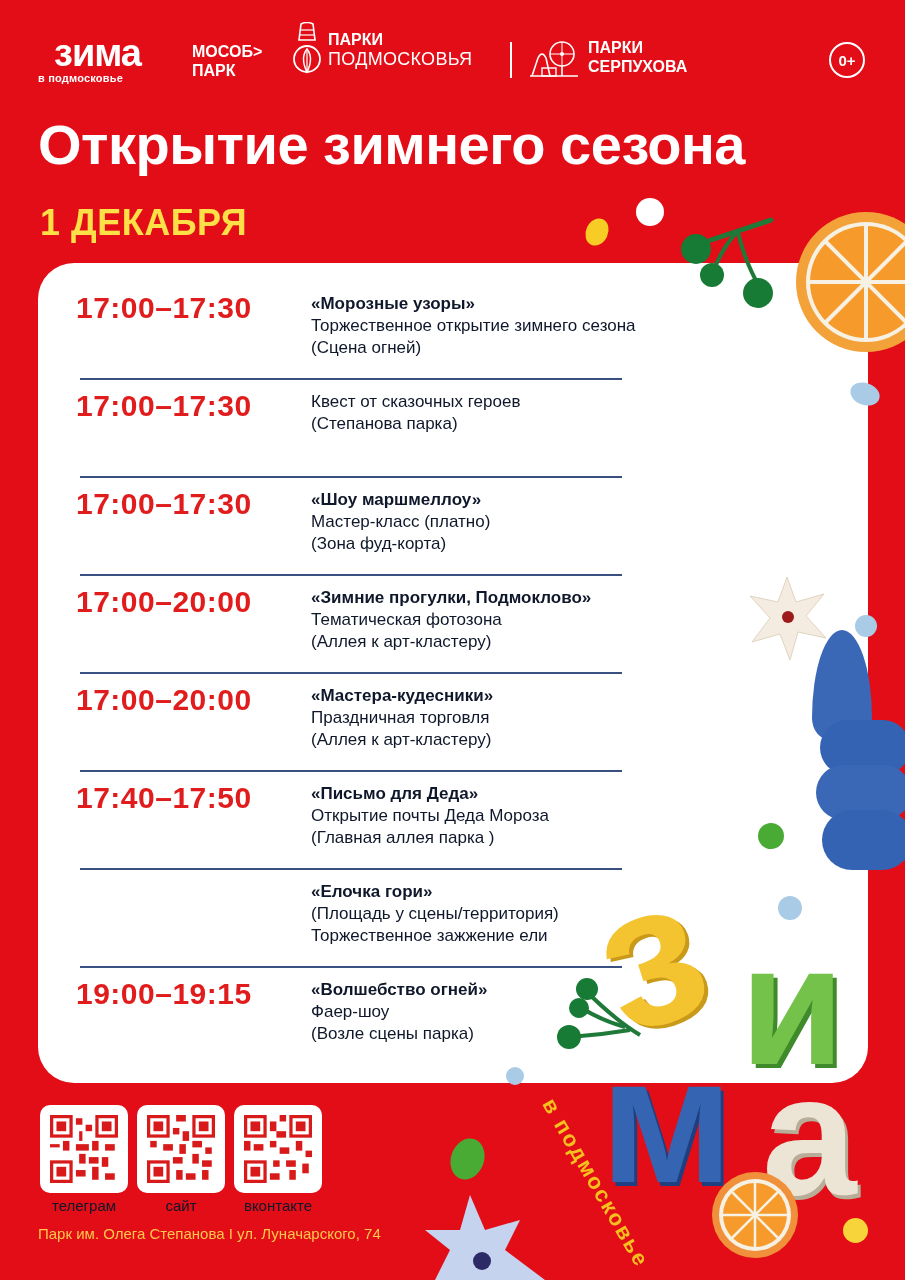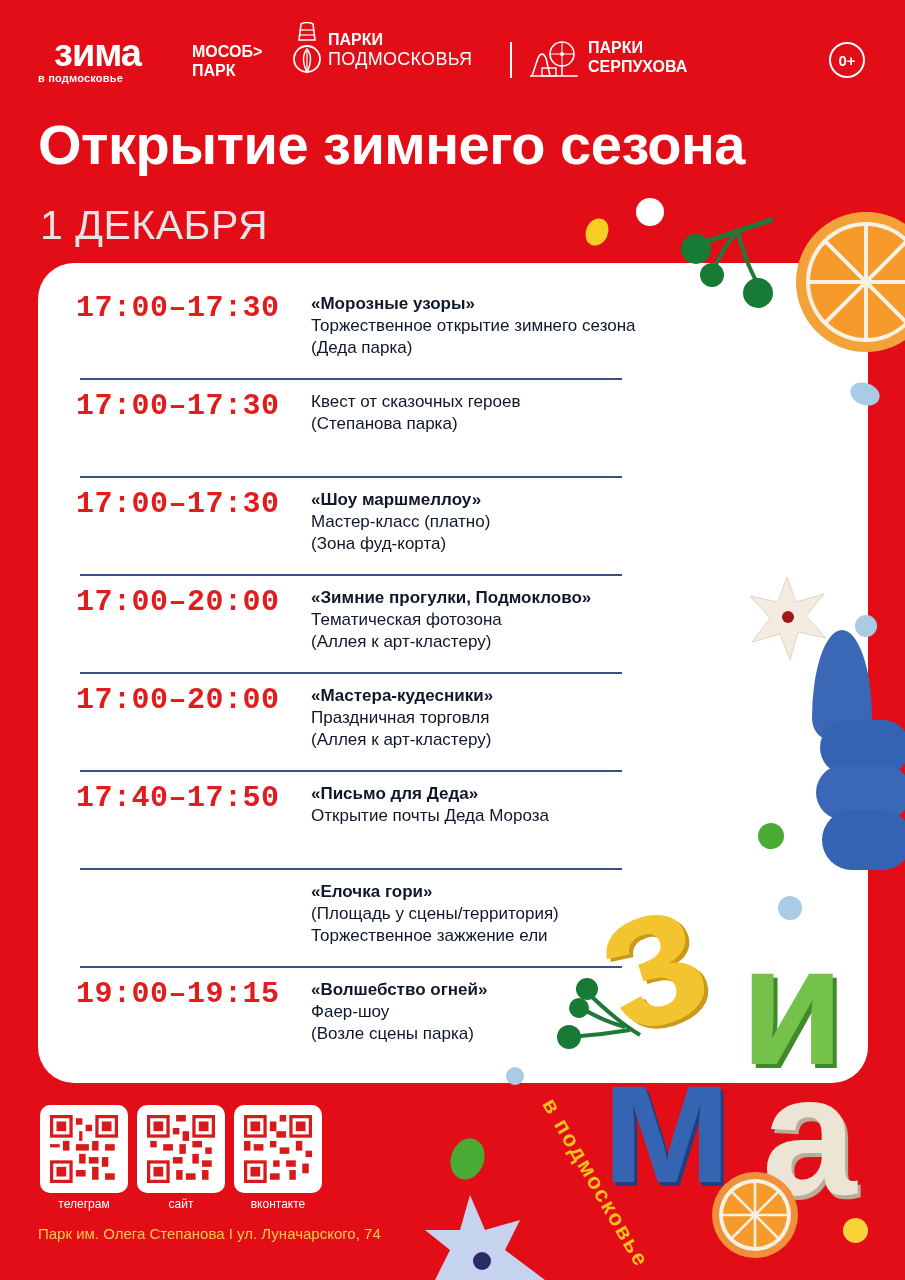--- a/index.html
+++ b/index.html
@@ -20,35 +20,35 @@
   .logo-parki-pm { left: 292px; top: 22px; display: flex; align-items: center; gap: 6px; }
   .logo-parki-pm .txt1 { font-size: 16px; font-weight: 700; line-height: 18px; }
   .logo-parki-pm .txt2 { font-size: 18px; font-weight: 400; line-height: 20px; letter-spacing: 0.3px; }
   .divider-v { left: 510px; top: 42px; width: 2px; height: 36px; background: #fff; }
   .logo-parki-serp { left: 528px; top: 36px; display: flex; align-items: center; gap: 8px; }
   .logo-parki-serp .txt { font-size: 16px; font-weight: 700; line-height: 19px; }
   .age-badge { left: 829px; top: 42px; width: 36px; height: 36px; border: 2px solid #fff; border-radius: 50%;
     display: flex; align-items: center; justify-content: center; font-size: 15px; font-weight: 700; }
 
   .title { left: 38px; top: 112px; font-size: 56px; font-weight: 700; letter-spacing: -0.5px; white-space: nowrap; }
-  .date { left: 40px; top: 202px; font-size: 41px; color: #e5e5e5; font-weight: 400; letter-spacing: 0.5px; }
+  .date { left: 40px; top: 202px; font-size: 36px; color: #fde047; font-weight: 700; letter-spacing: 0.5px; }
 
   
   .card { left: 38px; top: 263px; width: 830px; height: 820px; background: #fff; border-radius: 36px; }
   .schedule { left: 38px; top: 263px; width: 600px; }
   .row { position: absolute; left: 0; width: 600px; height: 98px; }
-  .row .time { position: absolute; left: 38px; top: 28px; font-size: 30px; font-weight: 700; color: #e01c1c; letter-spacing: 0.5px; font-family: Liberation Mono, monospace; }
+  .row .time { position: absolute; left: 38px; top: 28px; font-size: 30px; font-weight: 700; color: #e01c1c; letter-spacing: 0.5px; }
   .row .info { position: absolute; left: 273px; top: 30px; font-size: 17px; line-height: 22px; color: #0f172a; }
   .row .info .name { font-weight: 700; }
   .row .sep { position: absolute; left: 42px; top: 115px; width: 542px; height: 2px; background: #3a4f82; }
 
   
   .qr { width: 88px; height: 88px; background: #fff; border-radius: 10px; top: 1105px; padding: 10px; }
   .qr svg { width: 68px; height: 68px; display: block; }
-  .qr-label { top: 1197px; width: 88px; text-align: center; font-size: 12px; color: #ffffff; }
+  .qr-label { top: 1197px; width: 88px; text-align: center; font-size: 15px; color: #0f172a; }
   .address { left: 38px; top: 1225px; font-size: 15px; color: #ffc84a; white-space: nowrap; }
 
   .dot { position: absolute; border-radius: 50%; }
 </style>
 </head>
 <body>
 
 <div class="abs logo-zima">
   <div class="big">зима</div>
   <div class="small">в подмосковье</div>
@@ -102,21 +102,21 @@
 <div class="dot" style="left:586px;top:218px;width:22px;height:28px;background:#f6cc25;transform:rotate(25deg);"></div>
 
 <div class="abs card"></div>
 
 <div class="abs schedule">
   <div class="row" style="top:0px">
     <div class="time">17:00–17:30</div>
     <div class="info">
       <div class="name">«Морозные узоры»</div>
       <div>Торжественное открытие зимнего сезона</div>
-      <div>(Деда парка)</div>
+      <div>(Сцена огней)</div>
     </div>
     <div class="sep"></div>
   </div>
   <div class="row" style="top:98px">
     <div class="time">17:00–17:30</div>
     <div class="info">
       <div>Квест от сказочных героев</div>
       <div>(Степанова парка)</div>
     </div>
     <div class="sep"></div>
@@ -146,20 +146,21 @@
       <div>Праздничная торговля</div>
       <div>(Аллея к арт-кластеру)</div>
     </div>
     <div class="sep"></div>
   </div>
   <div class="row" style="top:490px">
     <div class="time">17:40–17:50</div>
     <div class="info">
       <div class="name">«Письмо для Деда»</div>
       <div>Открытие почты Деда Мороза</div>
+      <div>(Главная аллея парка )</div>
     </div>
     <div class="sep"></div>
   </div>
   <div class="row" style="top:588px">
     <div class="info">
       <div class="name">«Елочка гори»</div>
       <div>(Площадь у сцены/территория)</div>
       <div>Торжественное зажжение ели</div>
     </div>
     <div class="sep"></div>

